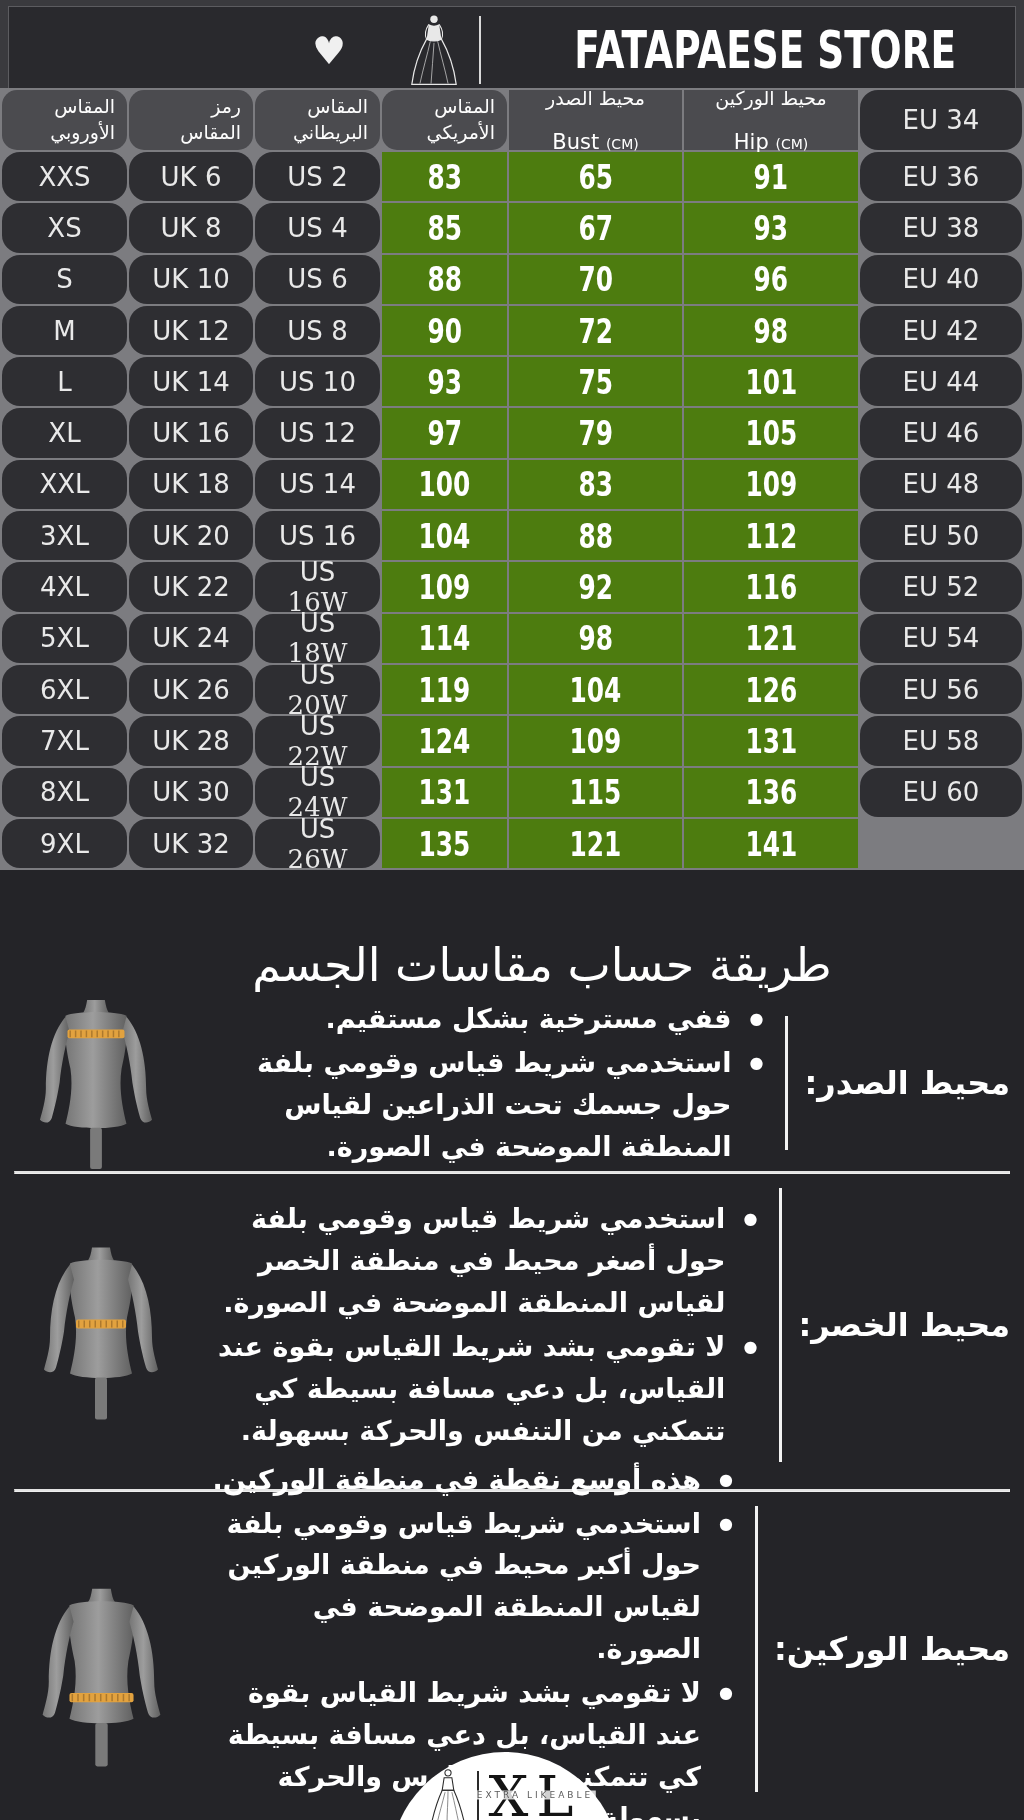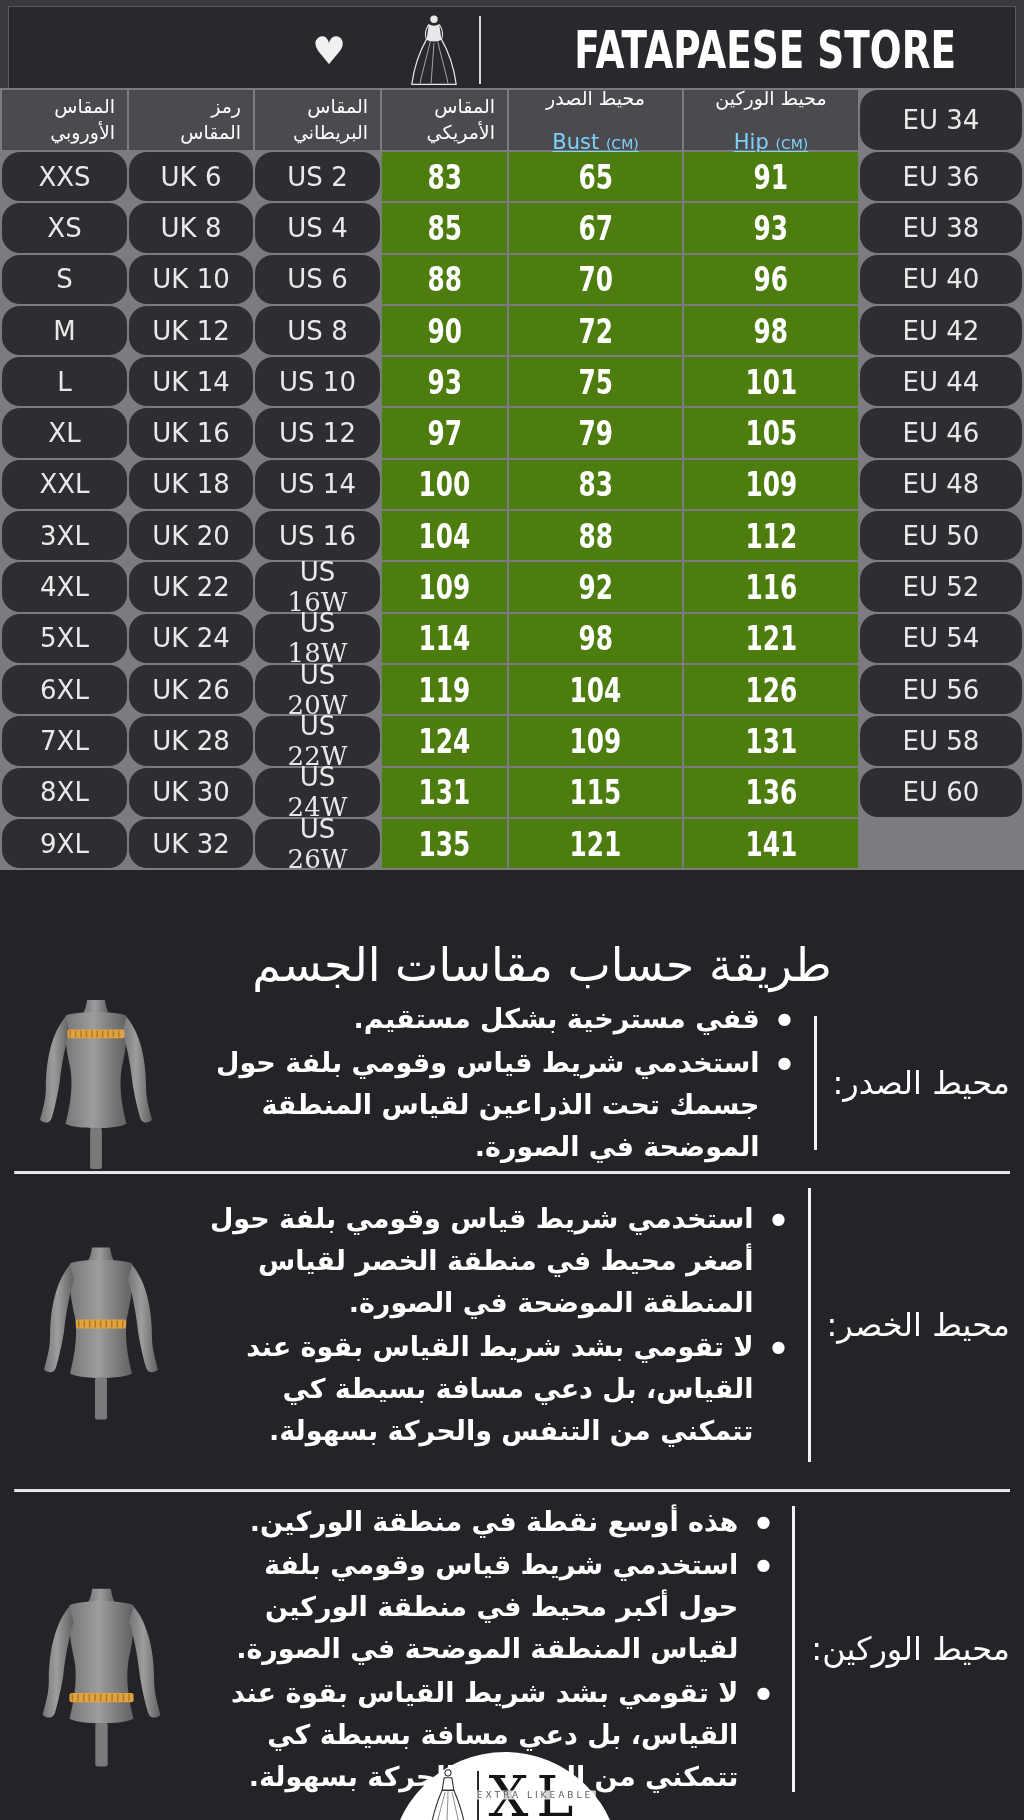--- a/index.html
+++ b/index.html
@@ -17,39 +17,39 @@
               font-size:52px;font-weight:900;letter-spacing:0;line-height:1;}
   .store-name span{display:inline-block;transform:scaleX(.72);transform-origin:center;white-space:nowrap;}
 
   
   .size-grid{position:absolute;left:0;top:88px;display:grid;
              grid-template-columns:125px 124px 125px 125px 173px 174px 162px;
              grid-template-rows:60px;grid-auto-rows:49.3px;gap:2px;
              background:#7c7c80;border:2px solid #7c7c80;}
   .cell{display:flex;flex-direction:column;justify-content:center;align-items:center;}
   .c-head{background:#4b4b4f;}
-  .h-size{align-items:flex-end;padding-right:12px;box-sizing:border-box;direction:rtl;align-items:flex-start;}
+  .h-size{align-items:flex-end;padding-right:12px;box-sizing:border-box;direction:rtl;align-items:flex-start;border-radius:15px;}
   .h-ar{font-size:19px;line-height:1.35;color:#fdfdfd;text-align:right;}
-  .h-en{font-size:21px;color:#7dd3fc;margin-top:18px;text-decoration:underline;}
+  .h-en{font-size:21px;color:#ffffff;margin-top:18px;}
   .h-unit{font-size:14px;}
   .c-size{background:#2e2e32;color:#e9e9e9;font-size:26px;border-radius:18px;}
   .c-meas{background:#4d7c0f;}
   .c-meas .num{display:inline-block;transform:scaleX(.73);transform-origin:center;
                font-weight:700;font-size:34px;color:#fff;}
   .wser{font-family:"DejaVu Serif",serif;}
 
   
   .guide-title{position:absolute;left:60px;right:0;top:938px;text-align:center;
                font-size:46px;font-weight:400;}
   .gsec{position:absolute;left:0;width:1024px;display:flex;direction:rtl;align-items:center;
         box-sizing:border-box;padding:0 14px 0 195px;gap:12px;}
   #sec-bust{top:1000px;height:166px;}
   #sec-waist{top:1172px;height:306px;}
   #sec-hip{top:1490px;height:318px;}
-  .glabel{font-size:32px;font-weight:400;white-space:nowrap;}
+  .glabel{font-size:32px;font-weight:700;white-space:nowrap;}
   .gvline{width:3px;background:#f2f2f2;align-self:stretch;margin:16px 4px;}
   .gbullets{flex:1;list-style:none;margin:4px;padding:0;font-size:27px;font-weight:700;
             line-height:1.55;text-align:right;}
   .gbullets li{position:relative;padding-right:34px;margin:2px 0;}
   .gbullets li::before{content:"●";position:absolute;right:2px;top:9px;font-size:16px;color:#fff;}
   .sec-rule{position:absolute;left:14px;right:14px;height:0;border-top:2px solid #e3e3e3;}
   #rule-1{top:1163px;}
   #rule-2{top:1481px;}
   .mann{position:absolute;}
   #mann-bust{left:20px;top:998px;width:152px;height:172px;}

